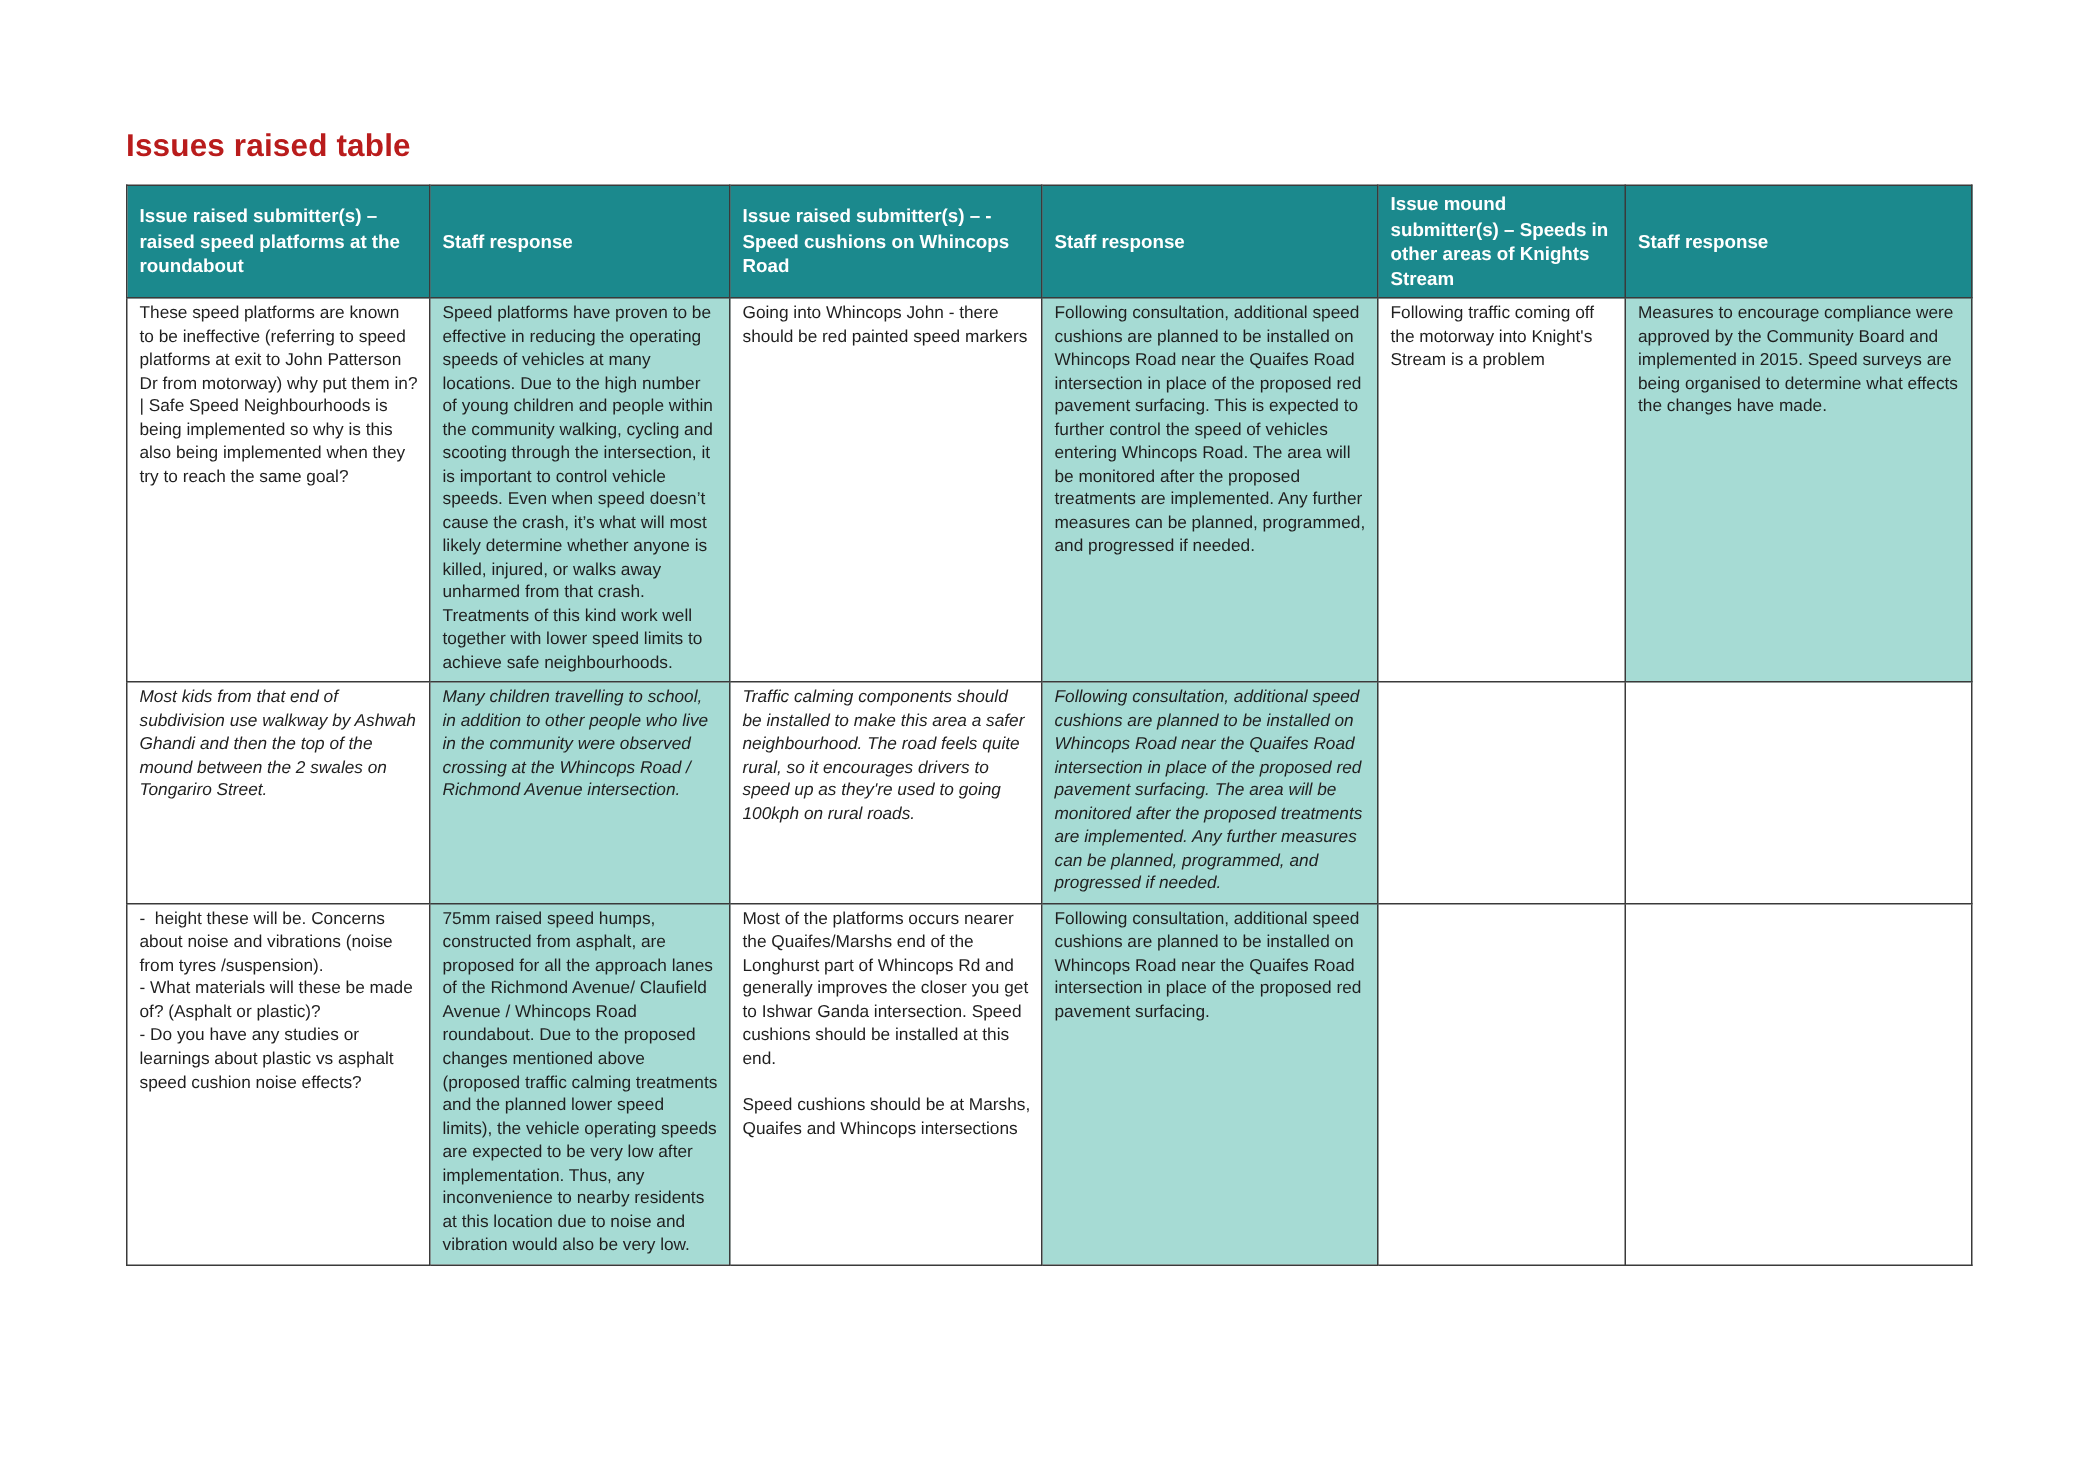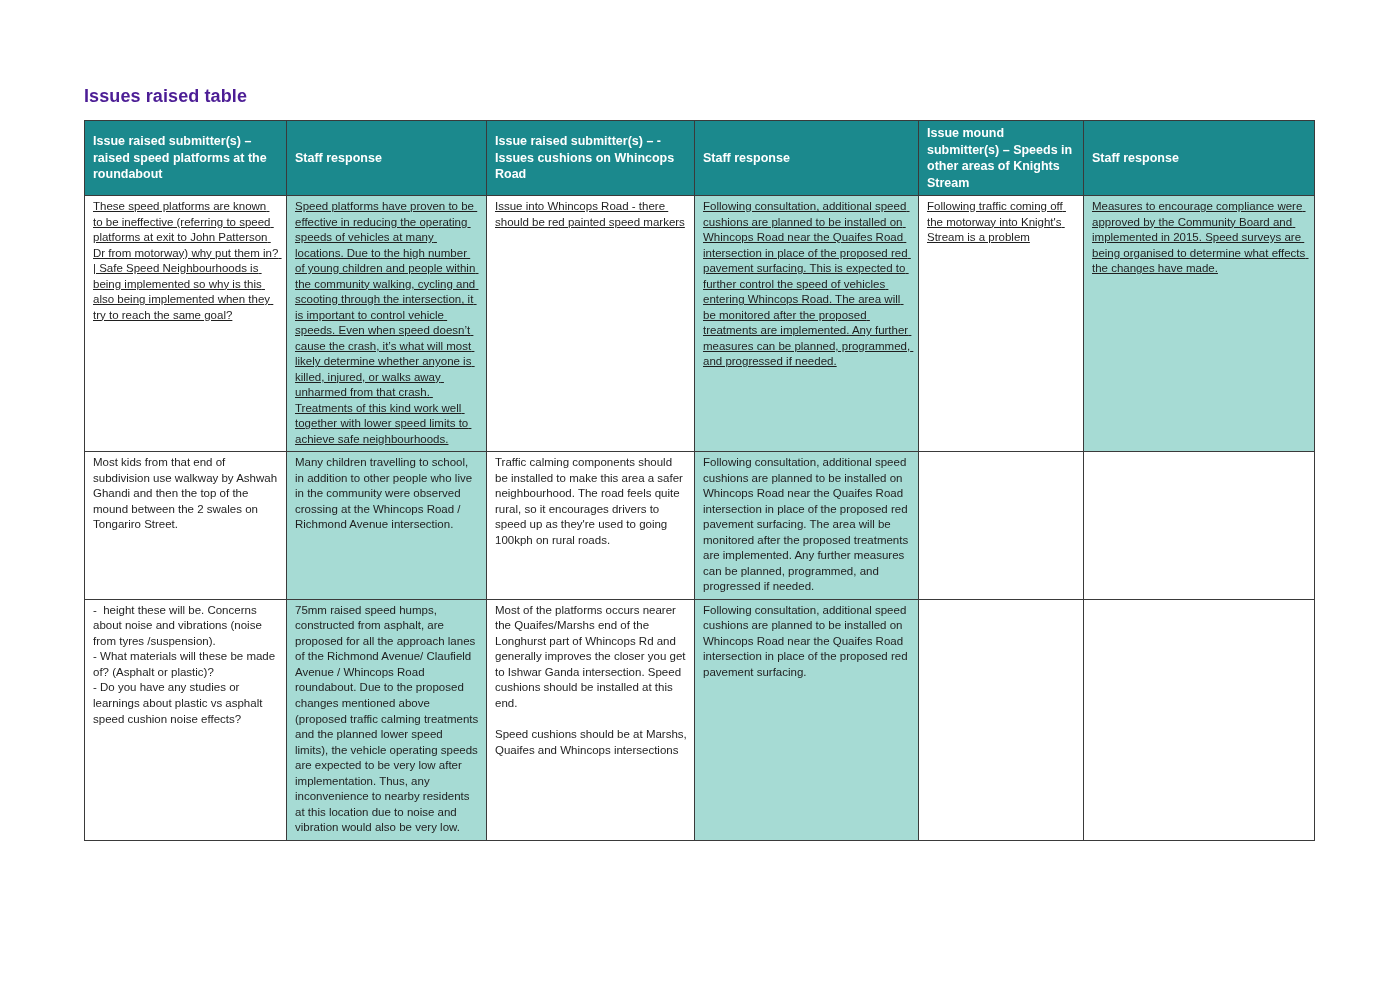--- a/index.html
+++ b/index.html
@@ -20,23 +20,23 @@
   }
   body {
     width: 1398px;
     height: 989px;
     overflow: hidden;
   }
   .page {
     padding: 86px 84px 0 84px;
   }
   .doc-title {
-    font-size: 18px;
+    font-size: 21px;
     font-weight: 700;
-    color: #4c1d95;
+    color: #b91c1c;
     margin: 0 0 13px 0;
     letter-spacing: 0.1px;
   }
   table.issues {
     border-collapse: collapse;
     table-layout: fixed;
     width: 1230px;
   }
   table.issues th,
   table.issues td {
@@ -57,22 +57,22 @@
     vertical-align: top;
     padding: 3px 7px 4px 8px;
     font-size: 11.5px;
     line-height: 1.35;
     white-space: pre-wrap;
     background: #ffffff;
   }
   table.issues td.resp {
     background: var(--response-bg);
   }
-  tr.r1 { height: 212px; text-decoration: underline; }
-  tr.r2 { height: 143px; }
+  tr.r1 { height: 212px; }
+  tr.r2 { height: 143px; font-style: italic; }
   tr.r3 { height: 240px; }
 </style>
 </head>
 <body>
 
 <div class="page">
   <h1 class="doc-title">Issues raised table</h1>
 
   <table class="issues">
     <colgroup>
@@ -80,31 +80,31 @@
       <col style="width:200px">
       <col style="width:208px">
       <col style="width:224px">
       <col style="width:165px">
       <col style="width:231px">
     </colgroup>
     <thead>
       <tr>
         <th>Issue raised submitter(s) – raised speed platforms at the roundabout</th>
         <th>Staff response</th>
-        <th>Issue raised submitter(s) – - Issues cushions on Whincops Road</th>
+        <th>Issue raised submitter(s) – - Speed cushions on Whincops Road</th>
         <th>Staff response</th>
         <th>Issue mound submitter(s) – Speeds in other areas of Knights Stream</th>
         <th>Staff response</th>
       </tr>
     </thead>
     <tbody>
       <tr class="r1">
         <td>These speed platforms are known to be ineffective (referring to speed platforms at exit to John Patterson Dr from motorway) why put them in? | Safe Speed Neighbourhoods is being implemented so why is this also being implemented when they try to reach the same goal?</td>
         <td class="resp">Speed platforms have proven to be effective in reducing the operating speeds of vehicles at many locations. Due to the high number of young children and people within the community walking, cycling and scooting through the intersection, it is important to control vehicle speeds. Even when speed doesn’t cause the crash, it’s what will most likely determine whether anyone is killed, injured, or walks away unharmed from that crash. Treatments of this kind work well together with lower speed limits to achieve safe neighbourhoods.</td>
-        <td>Issue into Whincops Road - there should be red painted speed markers</td>
+        <td>Going into Whincops John - there should be red painted speed markers</td>
         <td class="resp">Following consultation, additional speed cushions are planned to be installed on Whincops Road near the Quaifes Road intersection in place of the proposed red pavement surfacing. This is expected to further control the speed of vehicles entering Whincops Road. The area will be monitored after the proposed treatments are implemented. Any further measures can be planned, programmed, and progressed if needed.</td>
         <td>Following traffic coming off the motorway into Knight's Stream is a problem</td>
         <td class="resp">Measures to encourage compliance were approved by the Community Board and implemented in 2015. Speed surveys are being organised to determine what effects the changes have made.</td>
       </tr>
       <tr class="r2">
         <td>Most kids from that end of subdivision use walkway by Ashwah Ghandi and then the top of the mound between the 2 swales on Tongariro Street.</td>
         <td class="resp">Many children travelling to school, in addition to other people who live in the community were observed crossing at the Whincops Road / Richmond Avenue intersection.</td>
         <td>Traffic calming components should be installed to make this area a safer neighbourhood. The road feels quite rural, so it encourages drivers to speed up as they're used to going 100kph on rural roads.</td>
         <td class="resp">Following consultation, additional speed cushions are planned to be installed on Whincops Road near the Quaifes Road intersection in place of the proposed red pavement surfacing. The area will be monitored after the proposed treatments are implemented. Any further measures can be planned, programmed, and progressed if needed.</td>
         <td></td>

